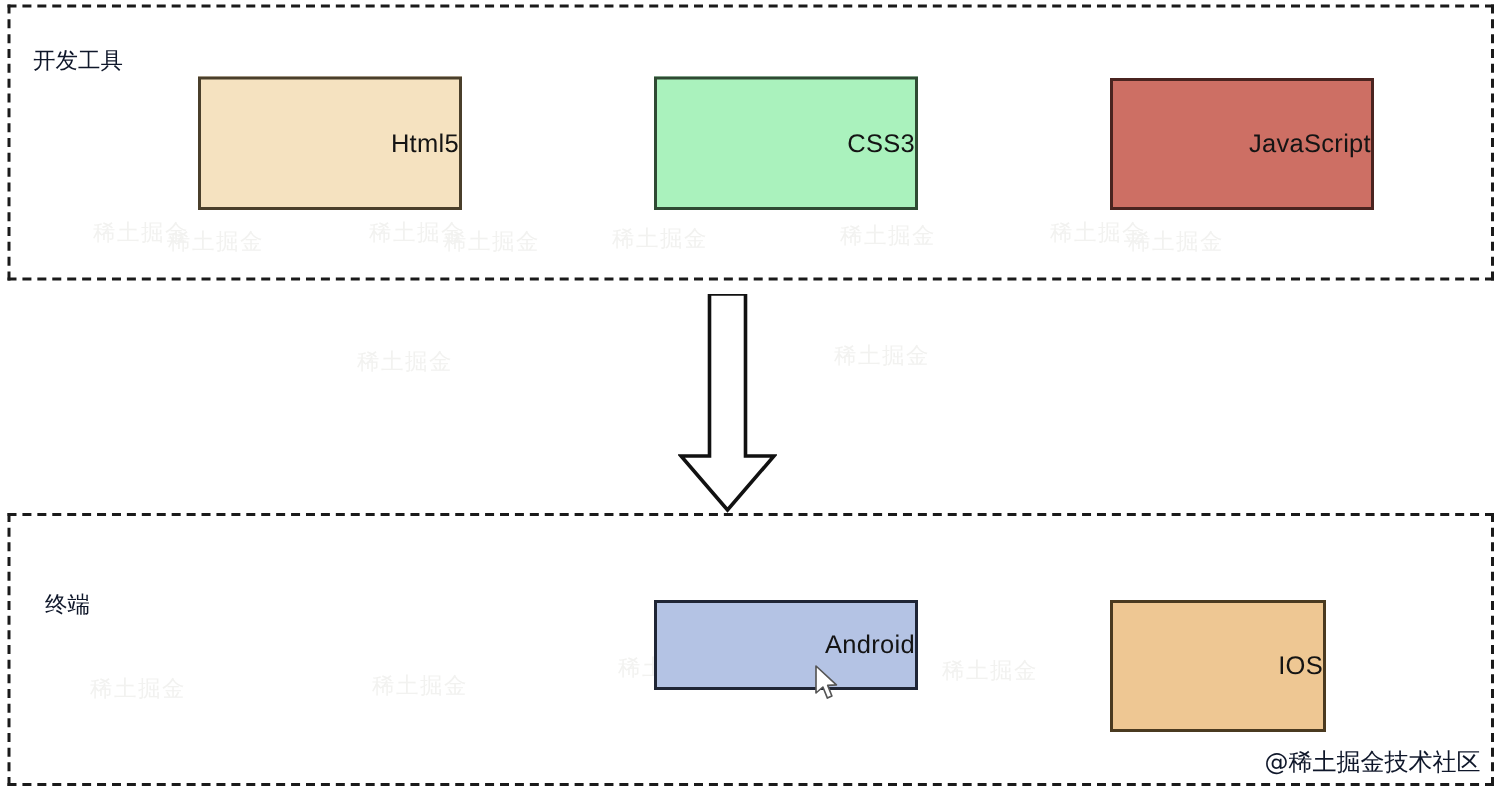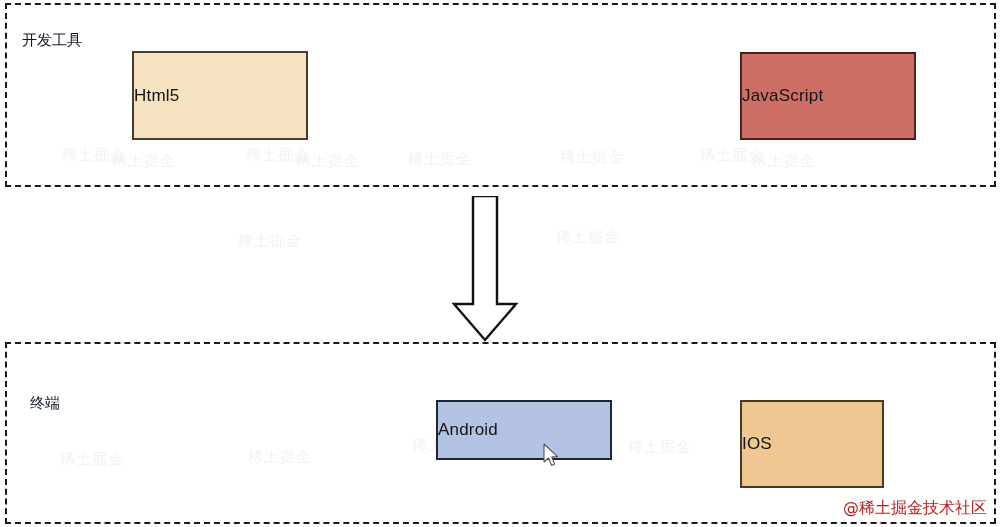--- a/index.html
+++ b/index.html
@@ -53,21 +53,21 @@
     z-index: 3;
   }
 
   
   .node {
     position: absolute;
     box-sizing: border-box;
     border: 2px solid #3d3d33;
     display: flex;
     align-items: center;
-    justify-content: flex-start;
+    justify-content: flex-end;
     z-index: 2;
   }
   .node-label {
     font-family: "Liberation Sans", sans-serif;
     font-size: 17px;
     color: #141414;
     letter-spacing: 0.2px;
     white-space: nowrap;
   }
 
@@ -77,21 +77,21 @@
     z-index: 2;
   }
 
   
   .corner-watermark {
     position: absolute;
     right: 14px;
     bottom: 8px;
     font-family: "DejaVu Sans", sans-serif;
     font-size: 16px;
-    color: #b91c1c;
+    color: #0f172a;
     white-space: nowrap;
     z-index: 4;
     user-select: none;
   }
 
   
   .cursor {
     position: absolute;
     z-index: 9;
     pointer-events: none;
@@ -122,20 +122,23 @@
   <div class="panel" style="left:5px; top:3px; width:991px; height:184px;"></div>
   <div class="panel-label" style="left:22px; top:31px;">开发工具</div>
 
   <div class="panel" style="left:5px; top:342px; width:991px; height:182px;"></div>
   <div class="panel-label" style="left:30px; top:366px;margin-top:28px;">终端</div>
 
   <div class="node" style="left:132px; top:51px; width:176px; height:89px; background:#f5e2c0; border-color:#4a3f2b;">
     <span class="node-label">Html5</span>
   </div>
 
+  <div class="node" style="left:436px; top:51px; width:176px; height:89px; background:#aaf2bd; border-color:#2f4a33;">
+    <span class="node-label">CSS3</span>
+  </div>
 
   <div class="node" style="left:740px; top:52px; width:176px; height:88px; background:#cd6f64; border-color:#4a2420;">
     <span class="node-label">JavaScript</span>
   </div>
 
   <div class="arrow-wrap" style="left:452px; top:196px; width:66px; height:146px;">
     <svg width="66" height="146" viewBox="0 0 66 146" xmlns="http://www.w3.org/2000/svg">
       <polygon points="21,0 45,0 45,108 64,108 33,144 2,108 21,108" fill="#ffffff" stroke="#111111" stroke-width="2.4" stroke-linejoin="miter"></polygon>
     </svg>
   </div>

